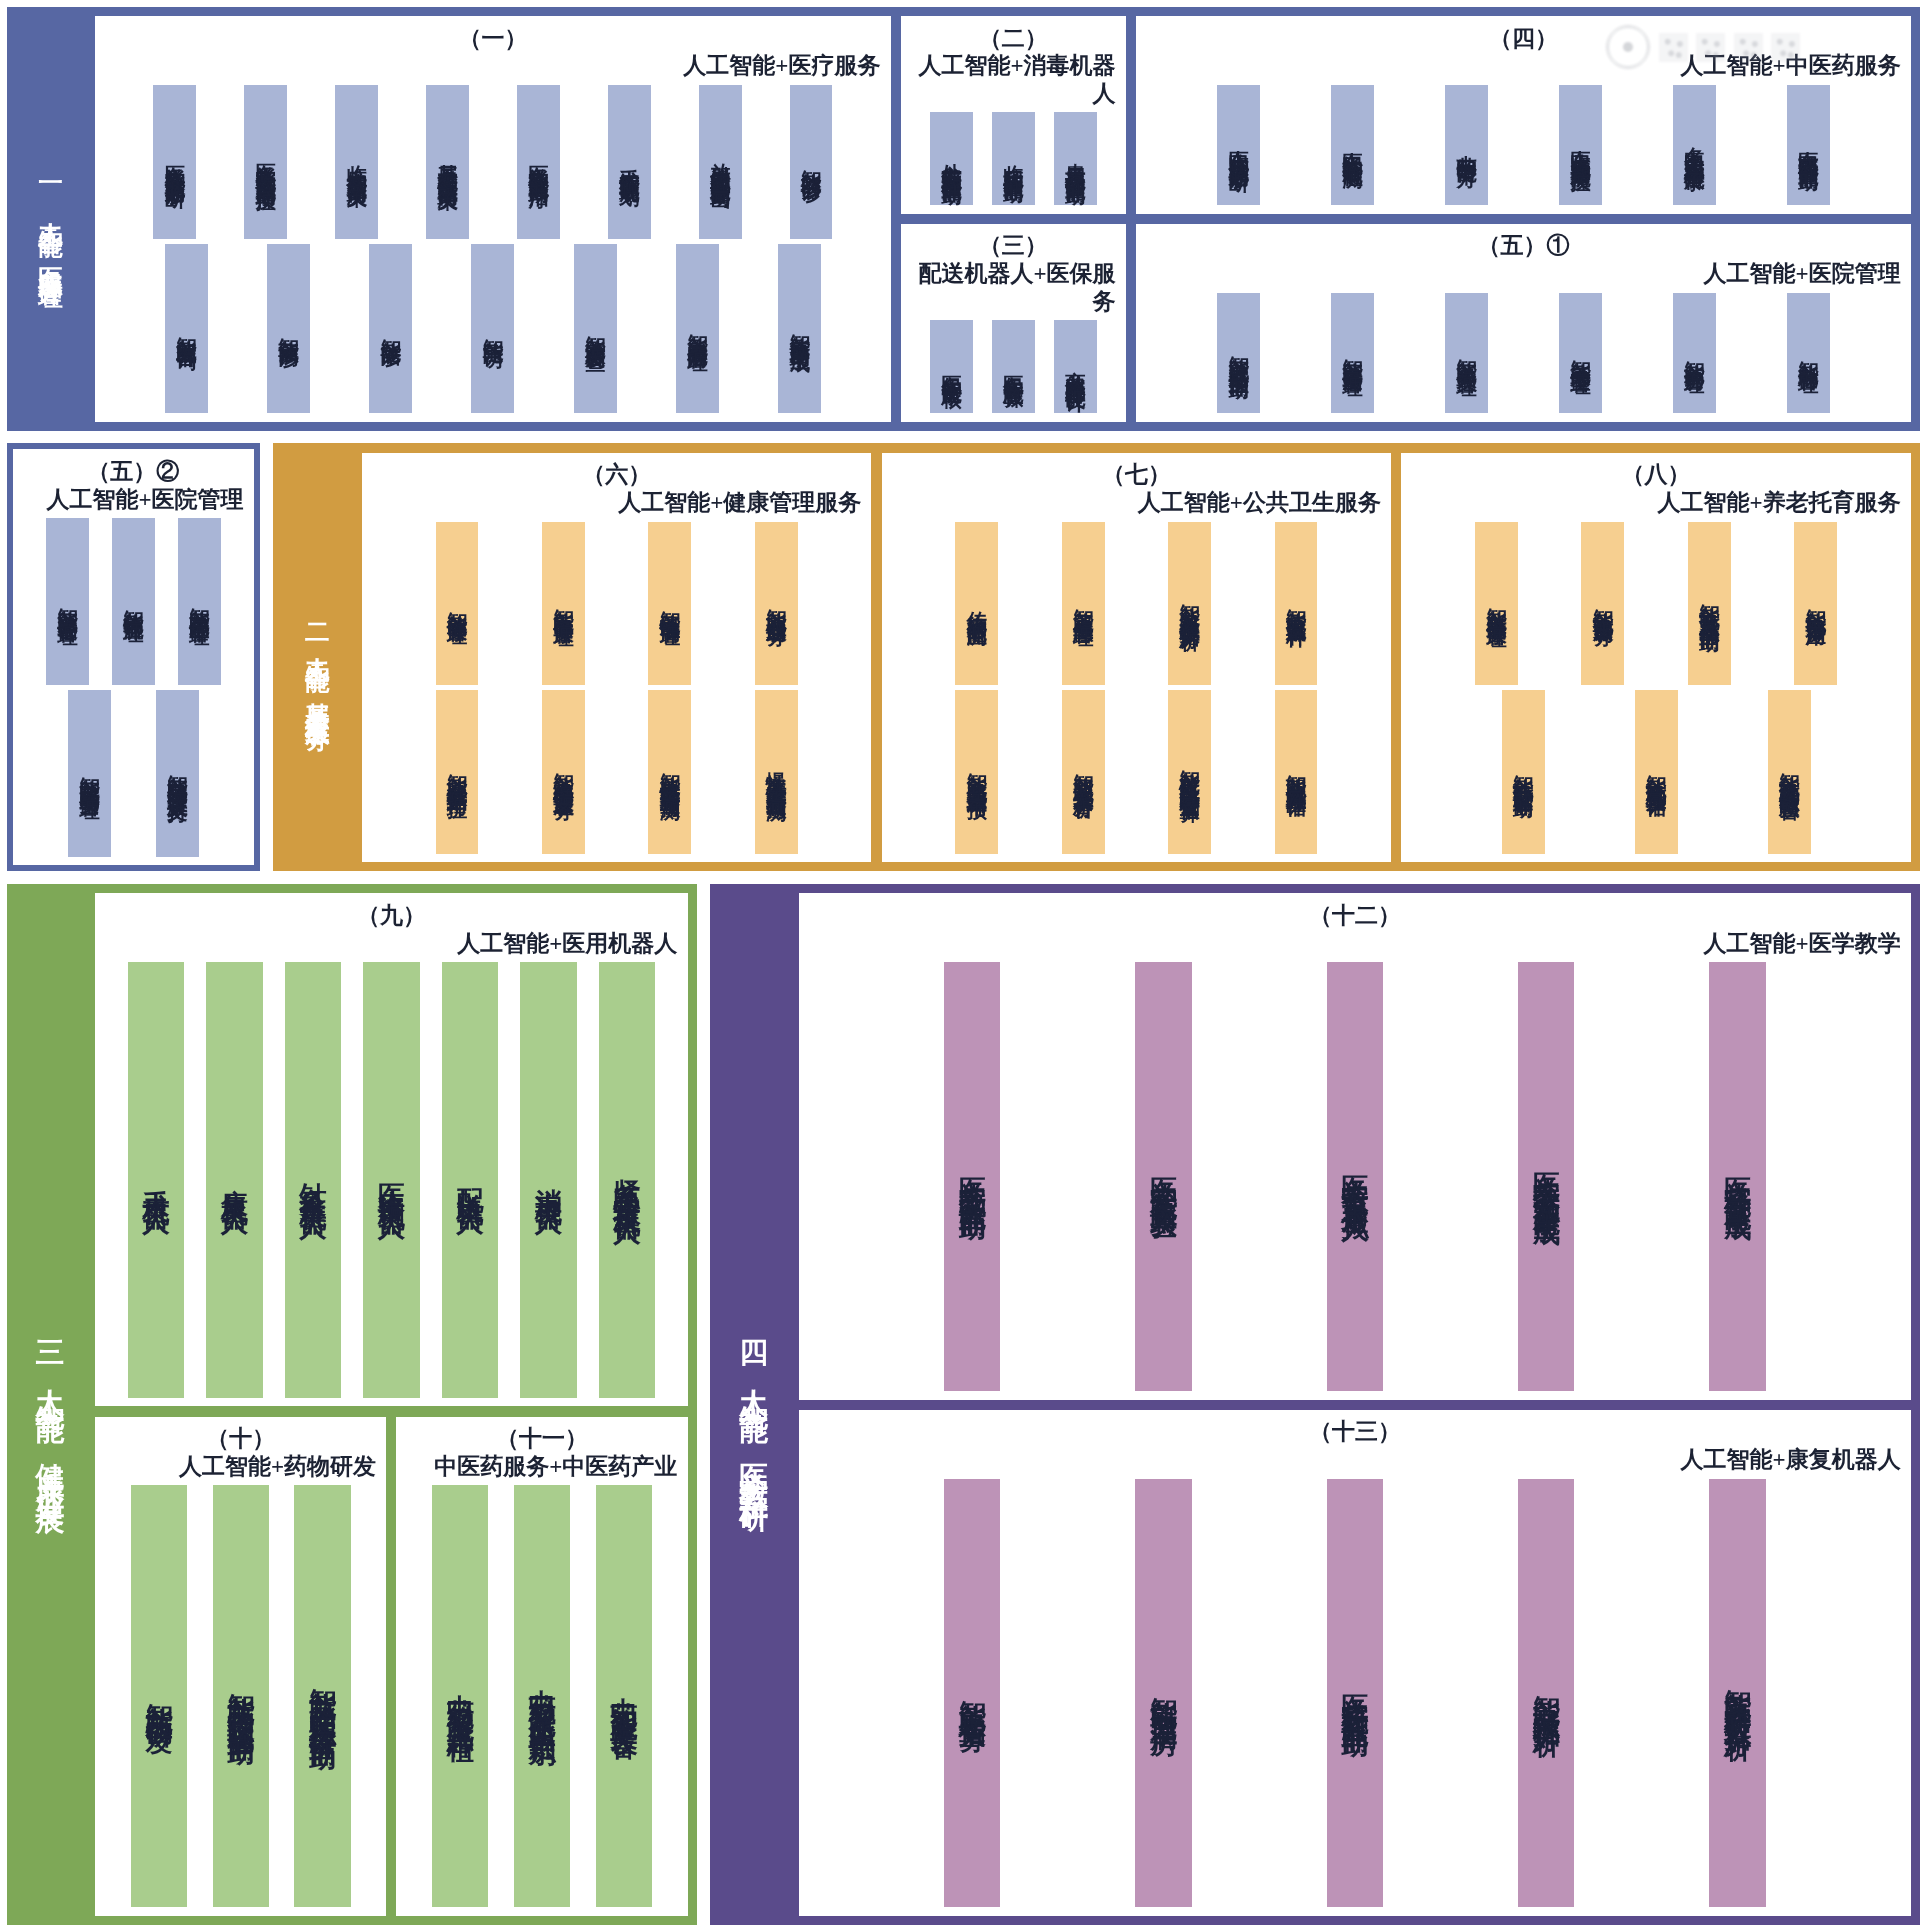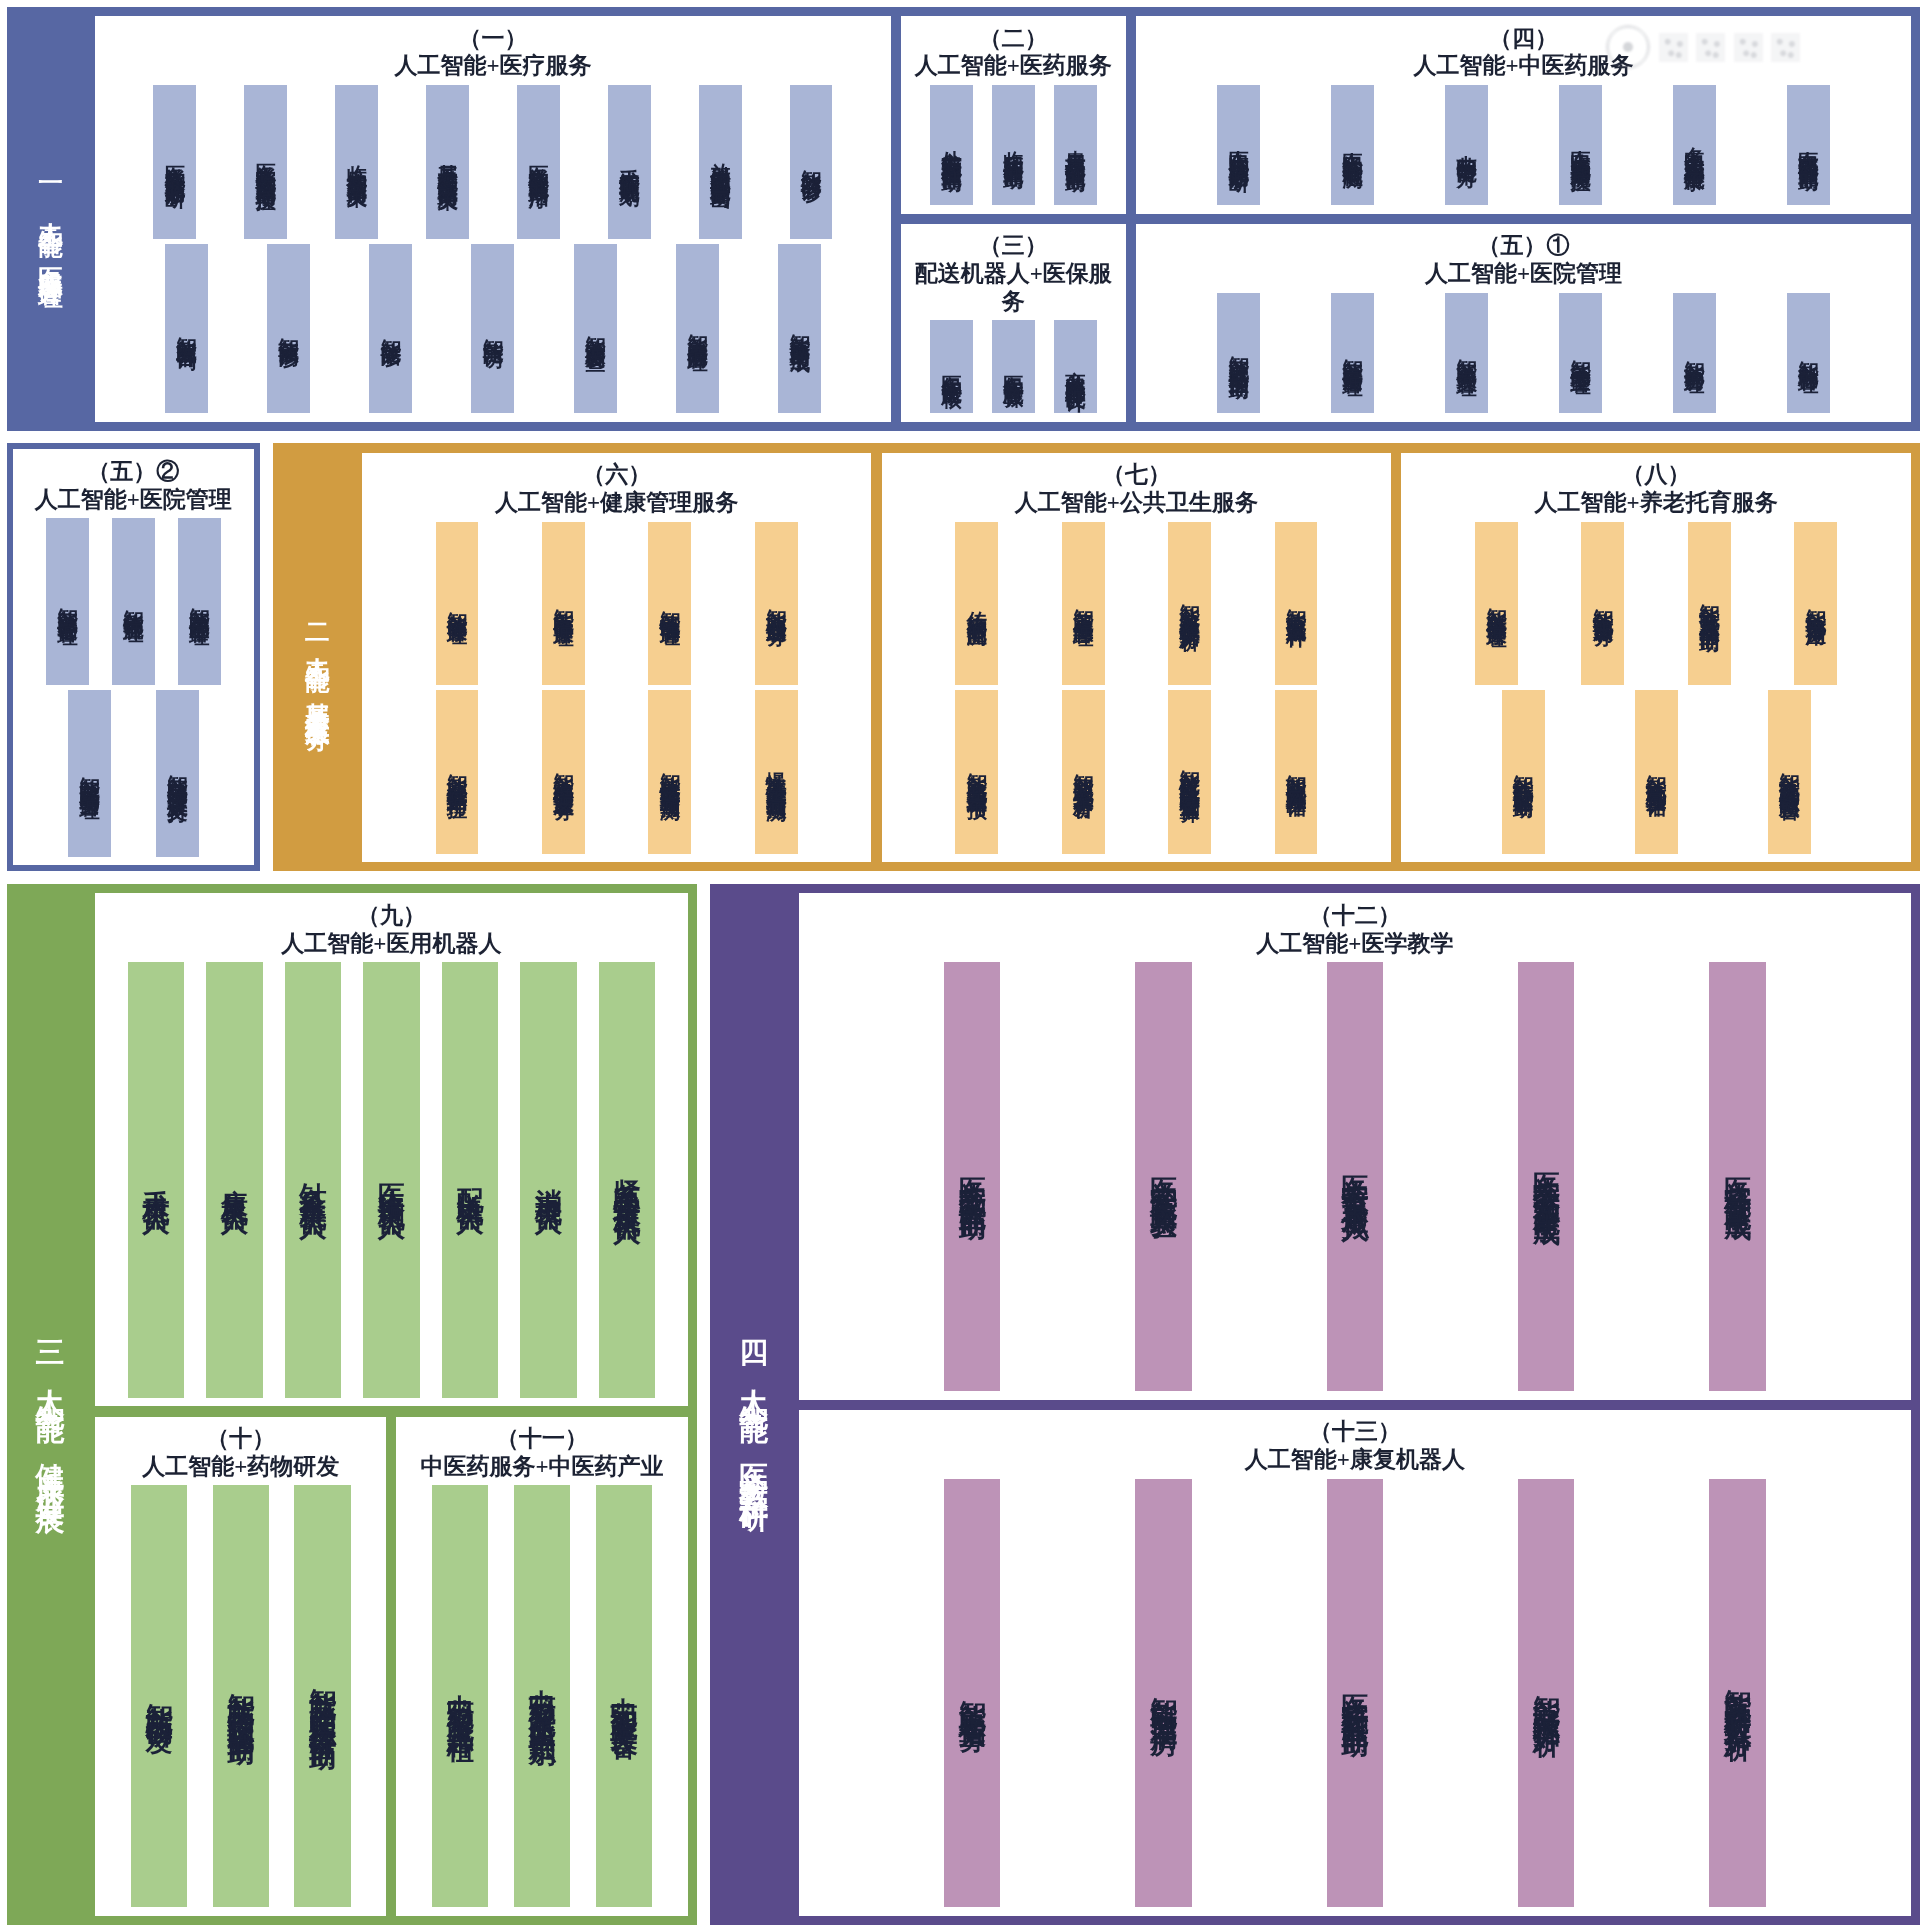--- a/index.html
+++ b/index.html
@@ -46,21 +46,21 @@
     background: #ffffff;
     display: flex; flex-direction: column;
     padding: 5.1px 10.2px 8.5px;
     min-width: 0; min-height: 0;
     flex: 1;
   }
   .panel.bordered { border: 6.8px solid #5767a3; flex: 0 0 253px; }
 
   .ptitle { text-align: center; font-weight: bold; padding-top: 3.4px; }
   .pnum  { font-size: 23px; line-height: 1.2; }
-  .pname { font-size: 23px; line-height: 1.2; }
+  .pname { font-size: 23px; line-height: 1.2; text-align: right; }
 
   .row {
     flex: 1;
     display: flex; justify-content: space-evenly; align-items: stretch;
     margin-top: 5.1px; min-height: 0;
   }
   .row.grow2 { flex: 1.1; }
 
   .item {
     display: flex; align-items: center; justify-content: center;
@@ -181,21 +181,21 @@
           <div class="item">
               <span>智能病历辅助生成</span>
             </div>
         </div>
       </div>
 
       <div class="vstack w-23">
         <div class="panel">
           <div class="ptitle">
             <div class="pnum">（二）</div>
-            <div class="pname">人工智能+医药服务</div>
+            <div class="pname">人工智能+消毒机器人</div>
           </div>
           <div class="row cap5">
             <div class="item">
                 <span>处方前置审核智能辅助</span>
               </div>
             <div class="item">
                 <span>临床用药智能辅助</span>
               </div>
             <div class="item">
                 <span>患者用药指导智能辅助</span>

